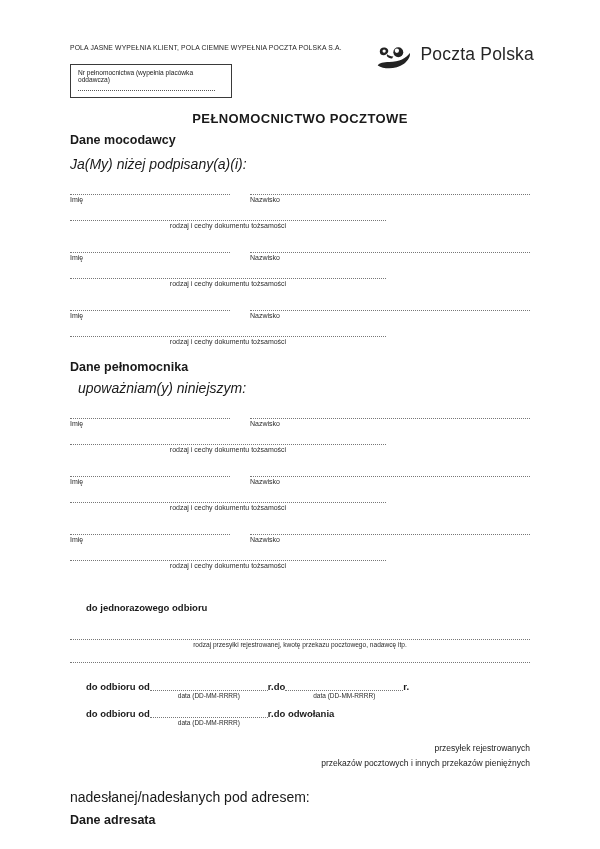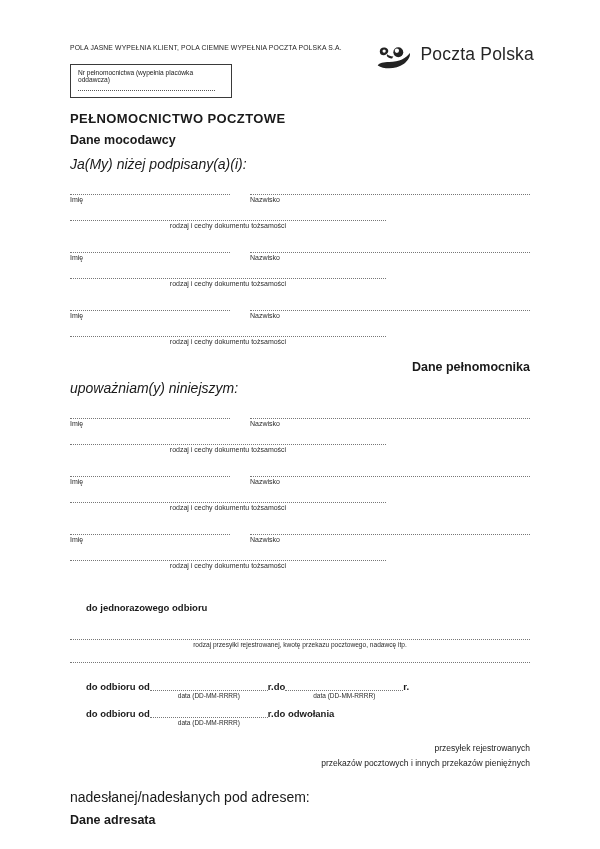--- a/index.html
+++ b/index.html
@@ -12,21 +12,21 @@
   .logo { position:absolute; top:44px; right:66px; display:flex; gap:7px; }
   .logo-mark { width:38px; height:28px; }
   .logo-text { font-size:17.5px; font-weight:500; color:#262626; letter-spacing:0.2px; }
   .permit-box {
     margin-top:13px; width:162px; height:34px; border:1px solid #3a3a3a;
     box-sizing:border-box; padding:4px 7px; display:flex; flex-direction:column;
     justify-content:space-between;
   }
   .permit-label { font-size:6.6px; color:#222; }
   .permit-dots { height:0; border-bottom:1px dotted #555; width:94%; margin-bottom:2px; }
-  .title { margin-top:13px; font-size:13px; font-weight:bold; letter-spacing:0.4px; }
+  .title { margin-top:13px; text-align:center; font-size:13px; font-weight:bold; letter-spacing:0.4px; }
   .h2 { font-size:12.5px; font-weight:bold; margin-top:7px; }
   .intro { font-size:14px; margin-top:9px;font-style:italic; }
   .dots { height:10px; border-bottom:1px dotted #777; }
   .flabel { font-size:7px; color:#2b2b2b; margin-top:1px; line-height:8px; }
   .center { text-align:center; }
   .name-row { display:flex; gap:20px; margin-top:12px; }
   .f-first { width:160px; }
   .f-last { flex:1; }
   .doc-row { margin-top:6px; }
   .f-doc { width:316px; }
@@ -119,22 +119,22 @@
       <div class="flabel">Nazwisko</div>
     </div>
   </div>
   <div class="doc-row">
     <div class="field f-doc">
       <div class="dots"></div>
       <div class="flabel center">rodzaj i cechy dokumentu tożsamości</div>
     </div>
   </div>
 
-  <div class="h2" style="margin-top:14px;text-align:right;">Dane pełnomocnika</div>
-  <div class="intro" style="margin-top:6px;">upoważniam(y) niniejszym:</div>
+  <div class="h2" style="margin-top:14px;">Dane pełnomocnika</div>
+  <div class="intro" style="margin-top:6px;margin-left:8px;">upoważniam(y) niniejszym:</div>
 
   <div class="name-row">
     <div class="field f-first">
       <div class="dots"></div>
       <div class="flabel">Imię</div>
     </div>
     <div class="field f-last">
       <div class="dots"></div>
       <div class="flabel">Nazwisko</div>
     </div>

